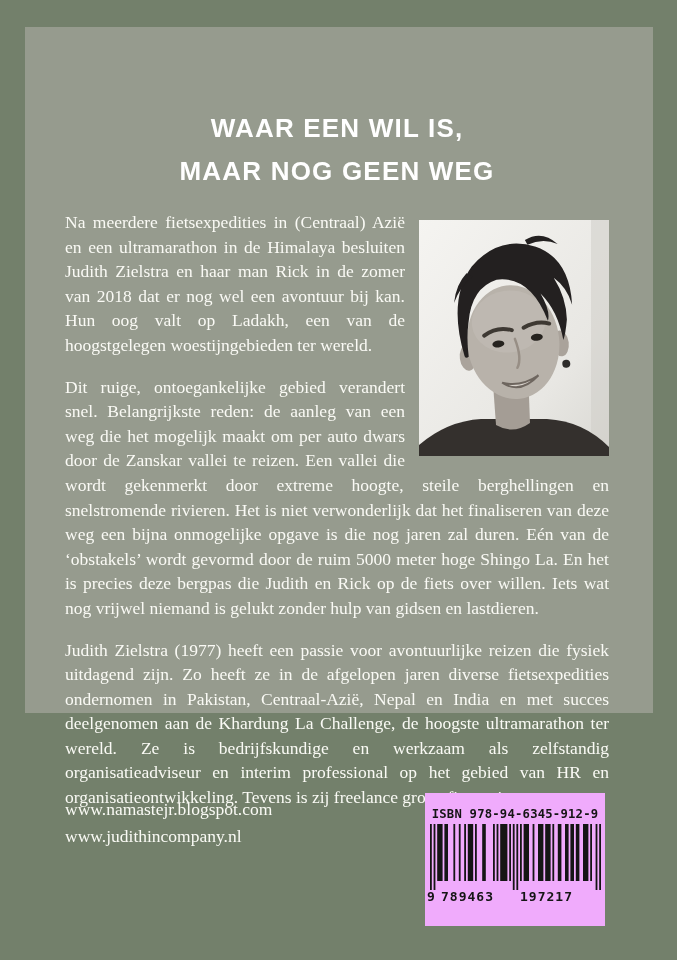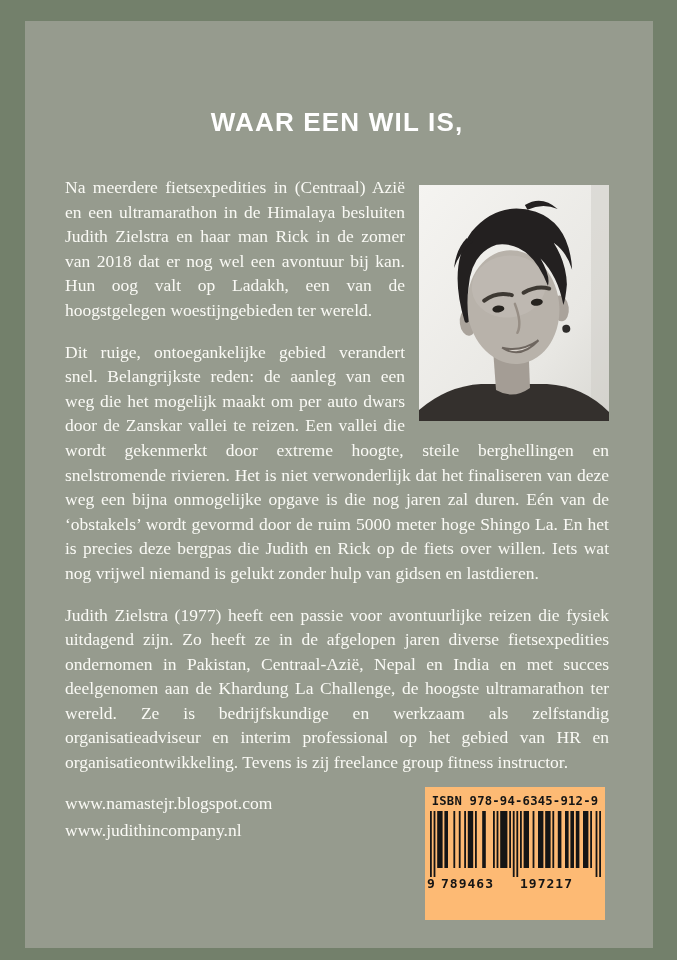--- a/index.html
+++ b/index.html
@@ -9,39 +9,39 @@
   }
   *{box-sizing:border-box;}
   html,body{margin:0;padding:0;}
   body{
     width:677px;height:960px;position:relative;
     background:var(--frame);
     font-family:"Liberation Serif", serif;
     overflow:hidden;
   }
   .cover{
-    position:absolute;left:25px;top:21px;width:628px;height:927px;
+    position:absolute;left:25px;top:27px;width:628px;height:686px;
     background:var(--bg);
   }
   .content{
     position:relative;width:100%;height:100%;
     padding:0 44px 0 40px;
   }
   .title{
     padding-top:80px;
     text-align:center;
     color:#FFFFFF;
     font-family:"Liberation Sans", sans-serif;
     font-weight:700;
     font-size:26px;
     line-height:43px;
     letter-spacing:1.2px;
   }
   .text-flow{
-    margin-top:31px;
+    margin-top:17px;
     color:var(--ink);
   }
   .photo{
     float:right;
     width:190px;height:236px;
     margin:10px 0 12px 14px;
     display:block;
   }
   .text-flow p{
     margin:0 0 17px 0;
@@ -52,22 +52,22 @@
   }
   .links{
     position:absolute;left:40px;top:769px;
     font-size:17.5px;line-height:26.5px;
     color:var(--ink);
   }
   .links div{white-space:nowrap;}
   .barcode-box{
     position:absolute;right:48px;top:766px;
     width:180px;height:133px;
-    background:#fdba74;
-    padding-top:7px;
+    background:#f0abfc;
+    padding-top:14px;
   }
   .isbn-label{
     text-align:center;
     font-family:"DejaVu Sans Mono", monospace;
     font-weight:700;
     font-size:12px;
     color:#151515;
     letter-spacing:0.2px;
     transform:scaleX(1.02);
     white-space:nowrap;
@@ -84,20 +84,21 @@
   .bd-left,.bd-right{flex:1;}
 </style>
 </head>
 <body>
 
 <div class="cover">
   <div class="content">
 
     <div class="title">
       <div>WAAR EEN WIL IS,</div>
+      <div>MAAR NOG GEEN WEG</div>
     </div>
 
     <div class="text-flow">
 
       <svg class="photo" viewBox="0 0 190 236" xmlns="http://www.w3.org/2000/svg" aria-hidden="true">
         <defs>
           <linearGradient id="pbg" x1="0" y1="0" x2="1" y2="1">
             <stop offset="0" stop-color="#f5f4f1"></stop>
             <stop offset="0.7" stop-color="#e8e7e3"></stop>
             <stop offset="1" stop-color="#d9d8d3"></stop>

